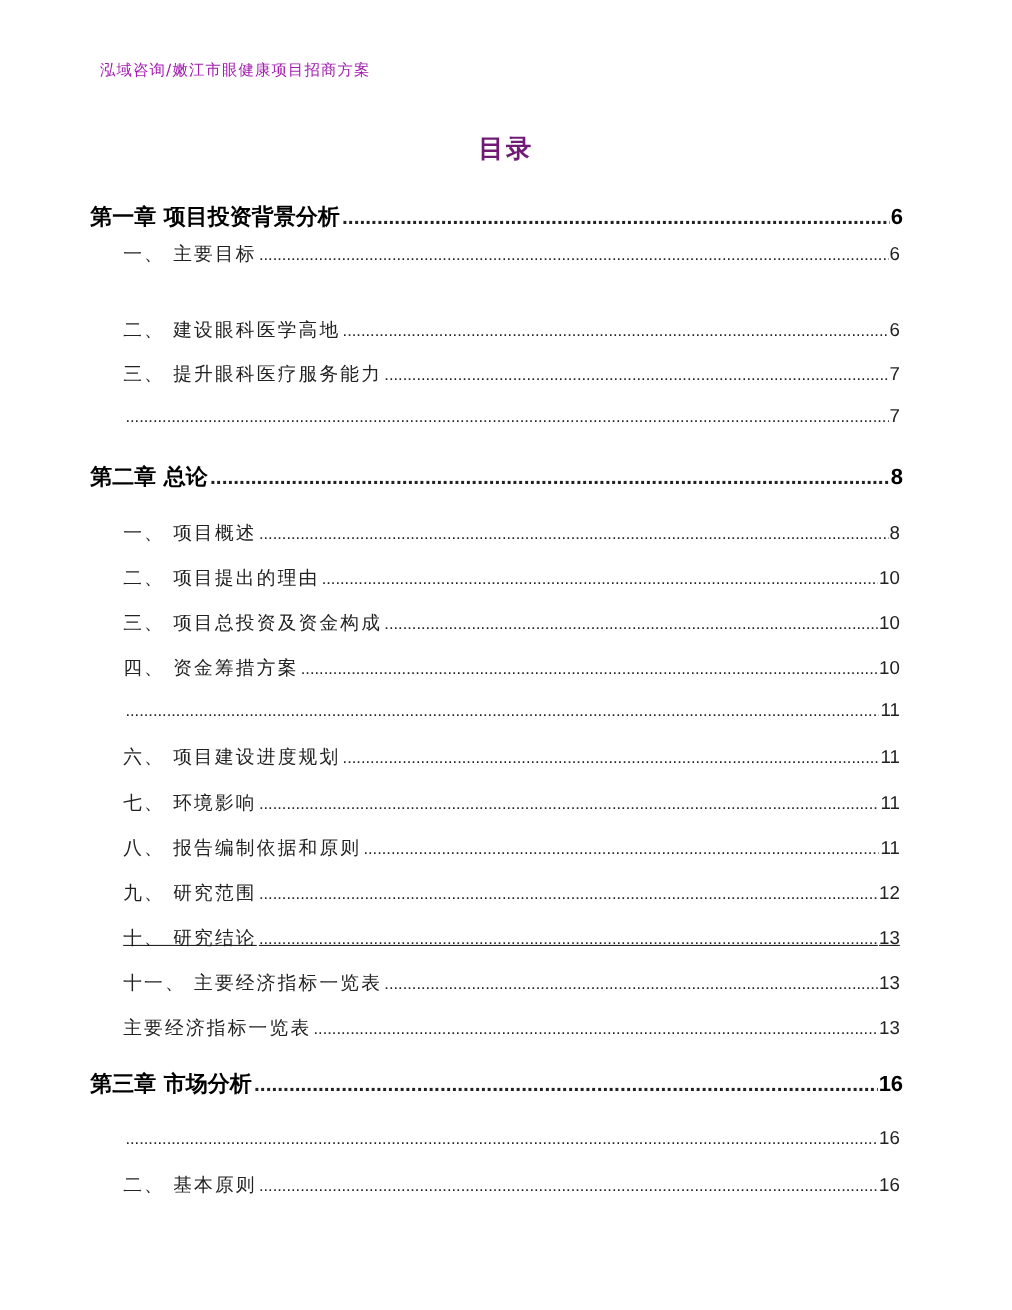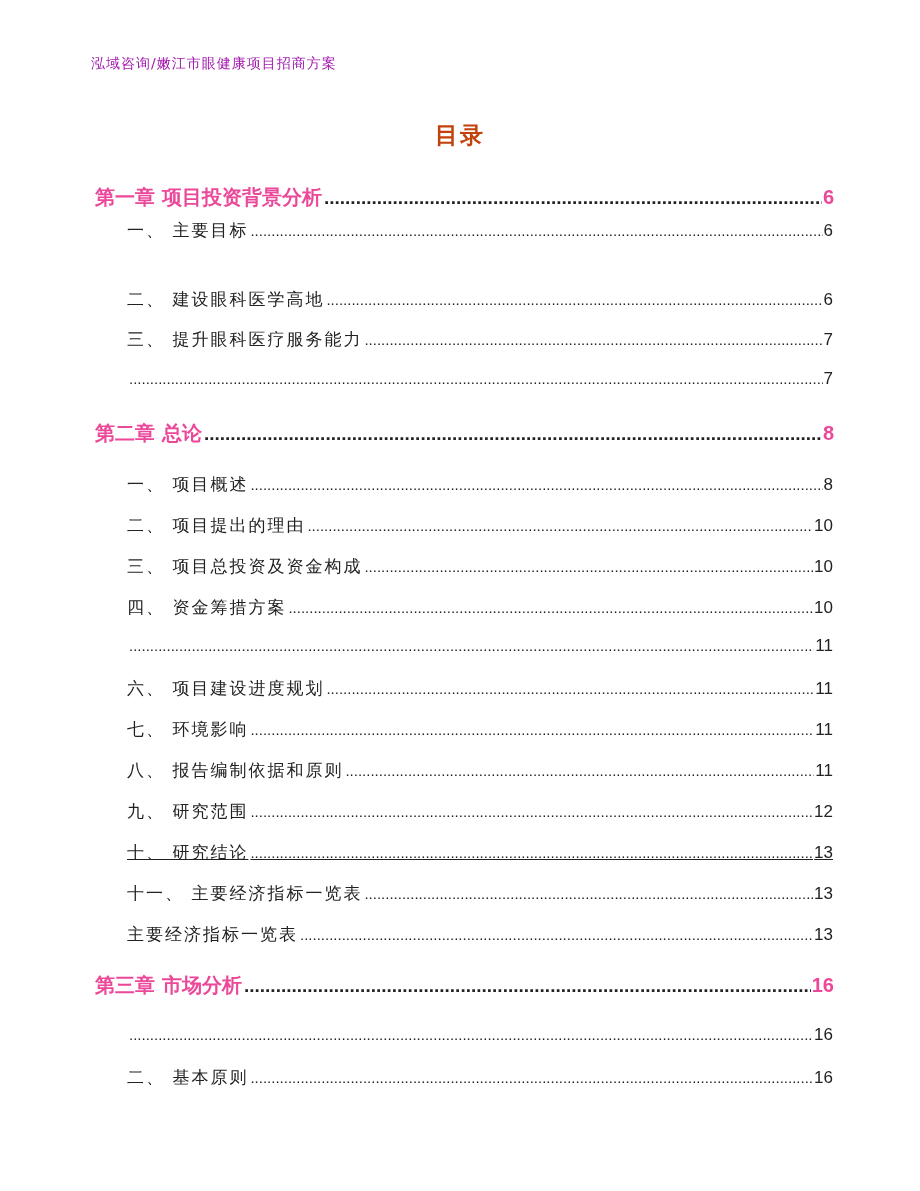--- a/index.html
+++ b/index.html
@@ -25,44 +25,44 @@
       white-space: nowrap;
     }
     .toc-title {
       position: absolute;
       left: 0;
       width: 920px;
       top: 120px;
       text-align: center;
       font-size: 23px;
       font-weight: bold;
-      color: #c2410c;
+      color: #701a75;
       letter-spacing: 2px;
     }
     .toc {
       position: absolute;
       left: 0;
       top: 0;
       width: 920px;
     }
     .toc-row {
       position: absolute;
       display: flex;
       align-items: baseline;
       white-space: nowrap;
     }
     .toc-row.chapter {
-      left: 95px;
+      left: 82px;
       width: 739px;
       font-size: 20px;
       font-weight: bold;
-      color: #ec4899;
+      color: #000000;
     }
     .toc-row.section {
-      left: 127px;
+      left: 112px;
       width: 706px;
       font-size: 17px;
       color: #222;
       letter-spacing: 2px;
     }
     .toc-row .label {
       flex: 0 0 auto;
     }
     .toc-row .leader {
       flex: 1 1 auto;

